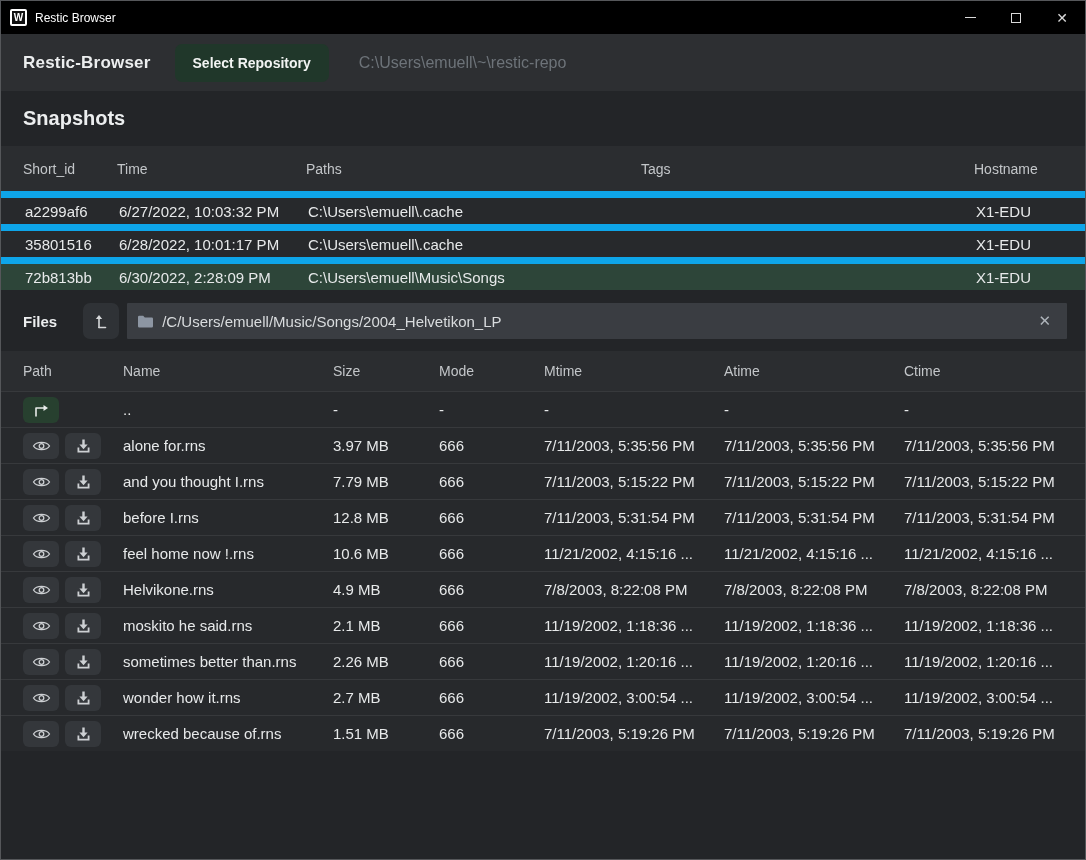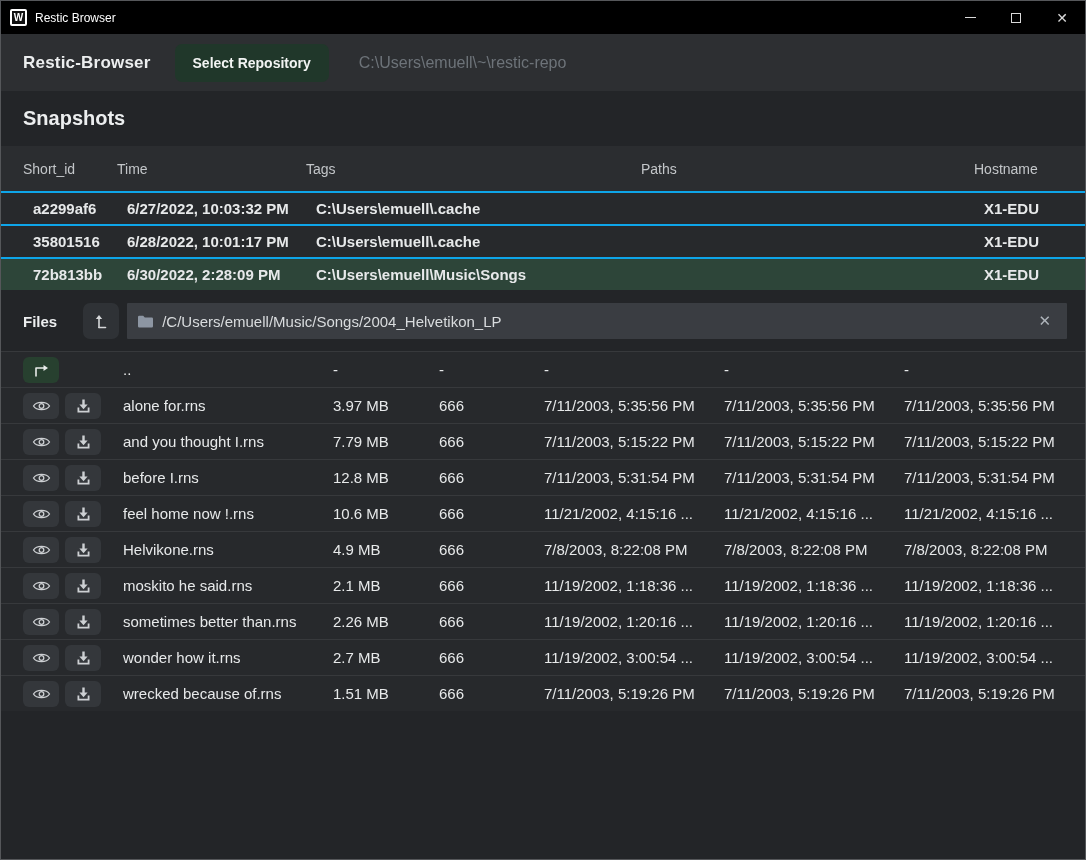--- a/index.html
+++ b/index.html
@@ -24,21 +24,21 @@
                      font-family:inherit; font-size:14px; font-weight:bold; padding:11px 18px; cursor:pointer; }
   .repo-path { margin-left:30px; color:#6d7379; font-size:16px; }
 
   
   .section-heading { height:55px; display:flex; align-items:center; padding:0 22px; color:#eceeef; font-size:20px; font-weight:bold; }
 
   
   .snap-head { height:45px; background:#2b2d30; display:grid; grid-template-columns:94px 189px 335px 333px 1fr;
                align-items:center; padding:0 22px; color:#c3c6c9; font-size:14px; }
   .snap-row { height:33px; background:#27292c; display:grid; grid-template-columns:94px 189px 335px 333px 1fr;
-              align-items:center; padding:0 32px; color:#e7e9ea; font-size:15px; border-top:2px solid #0ea5e9; cursor:default;font-weight:bold; }
+              align-items:center; padding:0 24px; color:#e7e9ea; font-size:15px; border-top:7px solid #0ea5e9; cursor:default; }
   .snap-row.selected { background:#2d4539; }
 
   
   .files-bar { height:36px; margin:13px 18px 12px 22px; display:flex; align-items:center; }
   .files-bar .files-label { color:#eceeef; font-size:15px; font-weight:bold; }
   .up-btn { width:36px; height:36px; margin-left:26px; background:#2f3236; border:none; border-radius:7px;
             display:flex; align-items:center; justify-content:center; cursor:pointer; }
   .path-box { flex:1; height:36px; margin-left:8px; background:#3a3d42; border-radius:1px;
               display:flex; align-items:center; padding:0 10px; }
   .path-box .path-text { flex:1; color:#d9dcde; font-size:15px; margin-left:8px; white-space:nowrap; overflow:hidden; }
@@ -80,22 +80,22 @@
     <div class="app-title">Restic-Browser</div>
     <button class="select-repo-btn">Select Repository</button>
     <div class="repo-path">C:\Users\emuell\~\restic-repo</div>
   </div>
 
   <div class="section-heading">Snapshots</div>
 
   <div class="snap-head">
     <div>Short_id</div>
     <div>Time</div>
+    <div>Paths</div>
     <div>Tags</div>
-    <div>Paths</div>
     <div>Hostname</div>
   </div>
 
     <div class="snap-row">
       <div class="cell">a2299af6</div>
       <div class="cell">6/27/2022, 10:03:32 PM</div>
       <div class="cell">C:\Users\emuell\.cache</div>
       <div class="cell"></div>
       <div class="cell">X1-EDU</div>
     </div>
@@ -127,20 +127,29 @@
     </button>
     <div class="path-box">
       <svg width="17" height="15" viewBox="0 0 17 15">
         <path d="M1 3 q0-1.2 1.2-1.2 h4 l1.6 1.7 h7 q1.2 0 1.2 1.2 v7.5 q0 1.2-1.2 1.2 H2.2 Q1 13.4 1 12.2 Z" fill="#8d96a3"></path>
       </svg>
       <div class="path-text">/C/Users/emuell/Music/Songs/2004_Helvetikon_LP</div>
       <button class="clear-btn"><span>✕</span></button>
     </div>
   </div>
 
+  <div class="files-head">
+    <div>Path</div>
+    <div>Name</div>
+    <div>Size</div>
+    <div>Mode</div>
+    <div>Mtime</div>
+    <div>Atime</div>
+    <div>Ctime</div>
+  </div>
 
   <div class="file-row">
     <div class="actions">
       <button class="icon-btn green">
         <svg width="20" height="16" viewBox="0 0 20 16">
           <path d="M5 14 V6 H13" stroke="#e8eae9" stroke-width="1.6" fill="none" stroke-linecap="round" stroke-linejoin="round"></path>
           <path d="M12.5 3 L17 6 L12.5 9 Z" fill="#e8eae9"></path>
         </svg>
       </button>
     </div>

